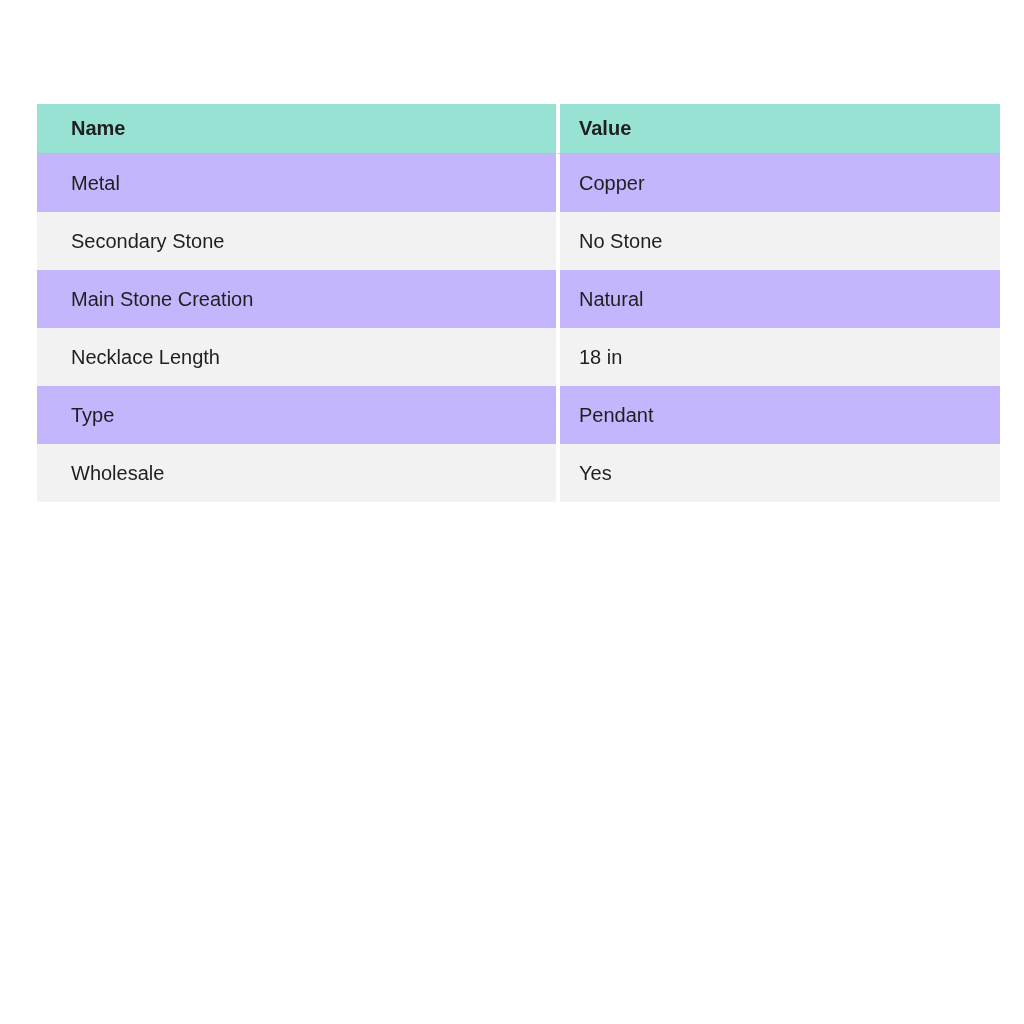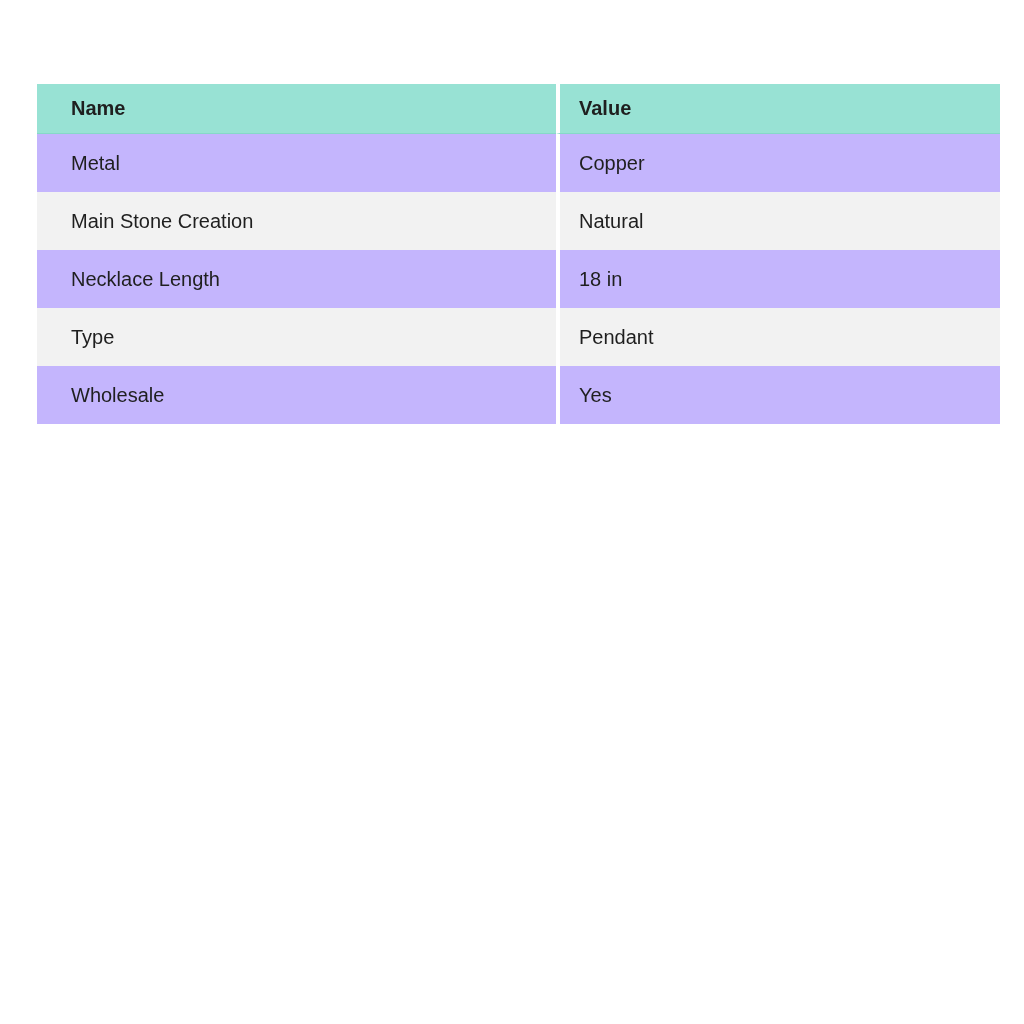--- a/index.html
+++ b/index.html
@@ -7,20 +7,21 @@
     padding: 0;
     background: #ffffff;
     width: 1024px;
     height: 1024px;
     font-family: "Liberation Sans", "DejaVu Sans", sans-serif;
     color: #1f1f1f;
   }
   .page {
     box-sizing: border-box;
     padding: 84px 24px 0 37px;
+    margin-top: 20px;
   }
   table.attr-table {
     width: 963px;
     border-collapse: separate;
     border-spacing: 0;
     font-size: 20px;
     table-layout: fixed;
   }
   .attr-table th {
     background: #98e2d4;
@@ -59,20 +60,24 @@
         <th class="col-name">Name</th>
         <th class="col-value">Value</th>
       </tr>
     </thead>
     <tbody>
       <tr>
         <td class="col-name">Metal</td>
         <td class="col-value">Copper</td>
       </tr>
       <tr>
+        <td class="col-name">Secondary Stone</td>
+        <td class="col-value">No Stone</td>
+      </tr>
+      <tr>
         <td class="col-name">Main Stone Creation</td>
         <td class="col-value">Natural</td>
       </tr>
       <tr>
         <td class="col-name">Necklace Length</td>
         <td class="col-value">18 in</td>
       </tr>
       <tr>
         <td class="col-name">Type</td>
         <td class="col-value">Pendant</td>

